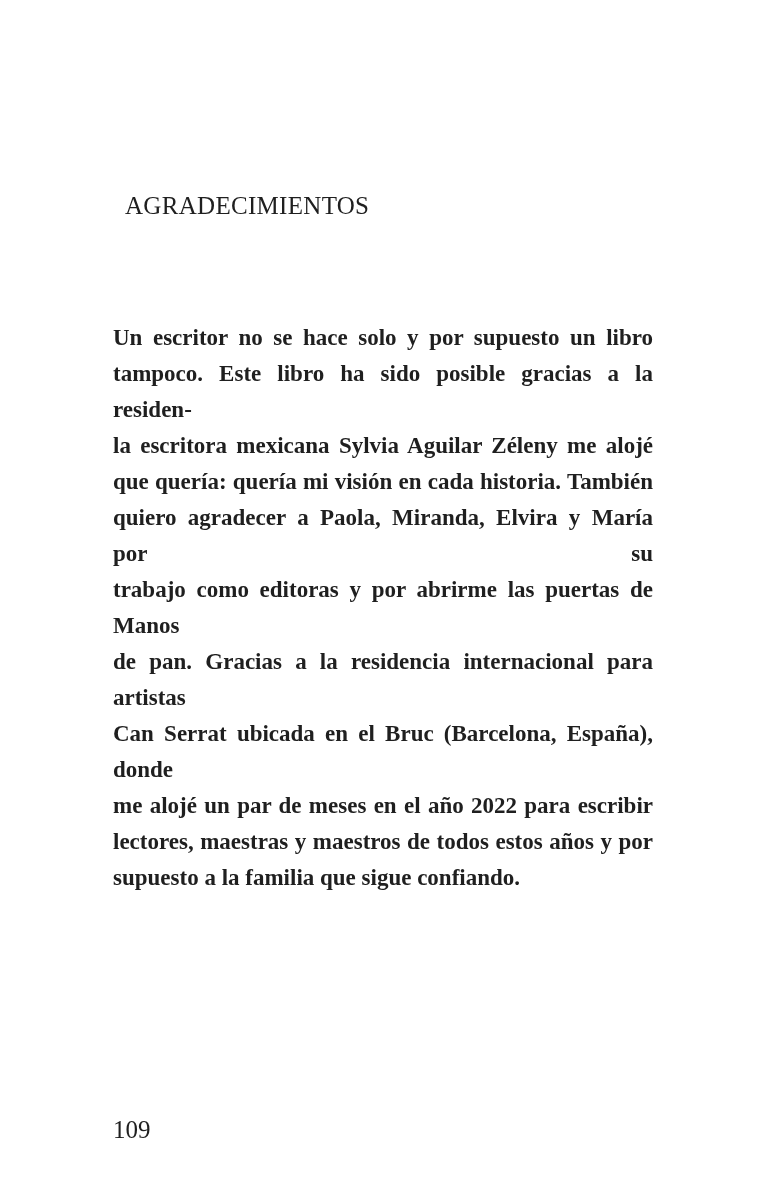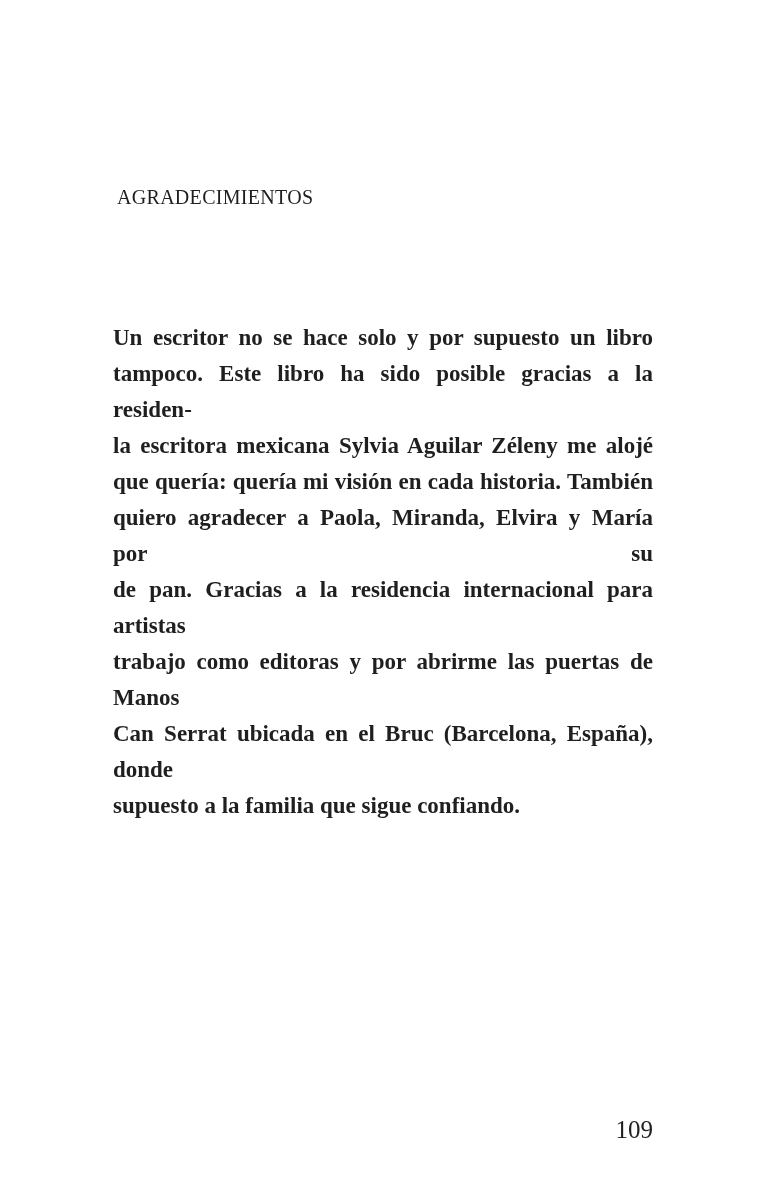--- a/index.html
+++ b/index.html
@@ -13,22 +13,22 @@
     height: 1200px;
     background: #ffffff;
     font-family: "Liberation Serif", serif;
     color: #1f1f1f;
     overflow: hidden;
   }
   .heading {
     position: absolute;
     left: 113px;
     top: 180px;
-    margin: 4px;
-    font-size: 20px;
+    margin: 12px;
+    font-size: 25px;
     line-height: 27px;
     font-weight: 400;
     letter-spacing: 0.3px;
     white-space: nowrap;
   }
   .paragraph {
     position: absolute;
     left: 113px;
     top: 320px;
     width: 540px;
@@ -42,37 +42,39 @@
     white-space: normal;
   }
   .paragraph .line.last {
     text-align-last: left;
   }
   .page-number {
     position: absolute;
     left: 113px;
     top: 1115px;
     width: 540px;
-    text-align: right;
+    text-align: left;
     font-size: 25px;
     line-height: 30px;
   }
 </style>
 </head>
 <body>
 
 <div class="page">
   <h1 class="heading">AGRADECIMIENTOS</h1>
 
   <div class="paragraph">
       <div class="line">Un escritor no se hace solo y por supuesto un libro</div>
       <div class="line">tampoco. Este libro ha sido posible gracias a la residen-</div>
       <div class="line">la escritora mexicana Sylvia Aguilar Zéleny me alojé</div>
       <div class="line">que quería: quería mi visión en cada historia. También</div>
       <div class="line">quiero agradecer a Paola, Miranda, Elvira y María por su</div>
+      <div class="line">trabajo como editoras y por abrirme las puertas de Manos</div>
       <div class="line">de pan. Gracias a la residencia internacional para artistas</div>
-      <div class="line">trabajo como editoras y por abrirme las puertas de Manos</div>
       <div class="line">Can Serrat ubicada en el Bruc (Barcelona, España), donde</div>
+      <div class="line">me alojé un par de meses en el año 2022 para escribir</div>
+      <div class="line">lectores, maestras y maestros de todos estos años y por</div>
       <div class="line last">supuesto a la familia que sigue confiando.</div>
     </div>
 
   <div class="page-number">109</div>
 </div>
 
 </body></html>

